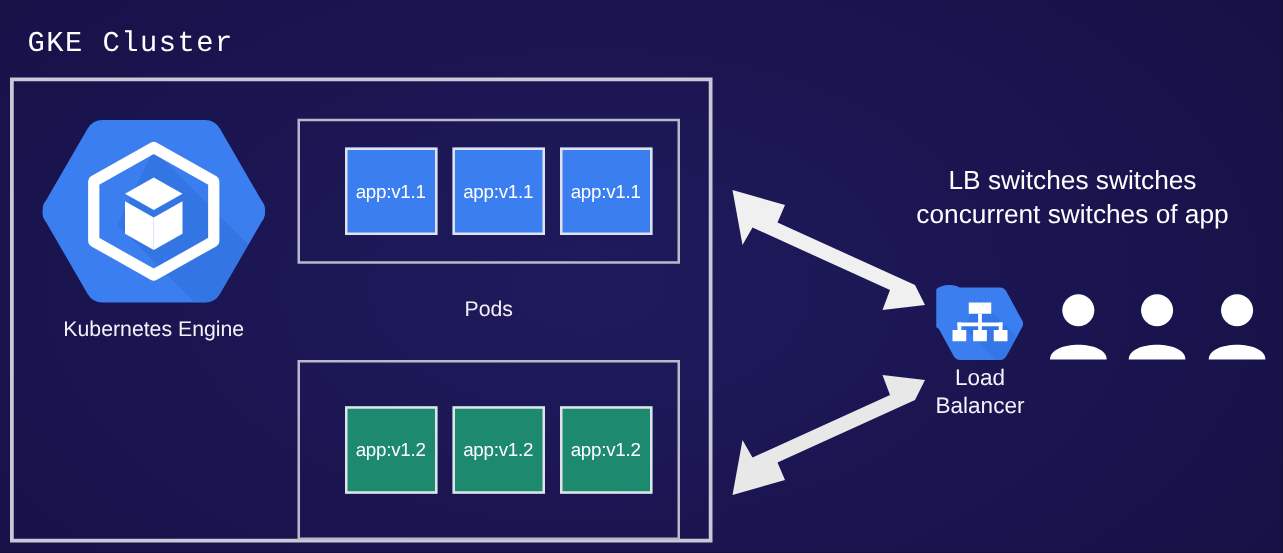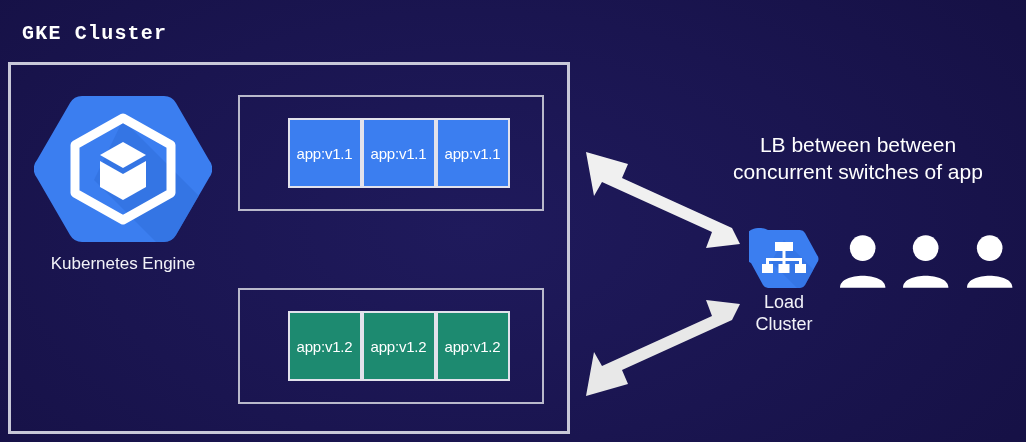--- a/index.html
+++ b/index.html
@@ -16,22 +16,22 @@
     font-family: "Liberation Sans", sans-serif;
     color: #ffffff;
   }
 
   
   .cluster-title {
     position: absolute;
     left: 22px;
     top: 22px;
     font-family: "Liberation Mono", monospace;
-    font-size: 20px;
-    font-weight: bold;
+    font-size: 23px;
+    font-weight: normal;
     letter-spacing: 1.2px;
     color: #ffffff;
     white-space: nowrap;
   }
 
   
   .cluster-box {
     position: absolute;
     left: 8px;
     top: 62px;
@@ -64,24 +64,25 @@
   }
 
   
   .pod-group {
     position: absolute;
     border: 2px solid #b9b9cb;
     box-sizing: border-box;
     display: flex;
     align-items: center;
     justify-content: center;
+    gap: 12px;
     padding-left: 15px;
   }
   .pod-group-top    { left: 238px; top: 95px;  width: 306px; height: 116px; }
-  .pod-group-bottom { left: 238px; top: 288px; width: 306px; height: 116px; }
+  .pod-group-bottom { left: 238px; top: 288px; width: 306px; height: 144px; }
 
   .pod {
     width: 74px;
     height: 70px;
     border: 2px solid #e2e2ec;
     box-sizing: border-box;
     display: flex;
     align-items: center;
     justify-content: center;
     font-size: 15px;
@@ -190,20 +191,21 @@
     </div>
     <div class="gke-label">Kubernetes Engine</div>
   </div>
 
   <div class="pod-group pod-group-top">
     <div class="pod v11">app:v1.1</div>
     <div class="pod v11">app:v1.1</div>
     <div class="pod v11">app:v1.1</div>
   </div>
 
+  <div class="pods-caption">Pods</div>
 
   <div class="pod-group pod-group-bottom">
     <div class="pod v12">app:v1.2</div>
     <div class="pod v12">app:v1.2</div>
     <div class="pod v12">app:v1.2</div>
   </div>
 
   <div class="arrows">
     <svg viewBox="0 0 200 260" xmlns="http://www.w3.org/2000/svg">
 
@@ -211,21 +213,21 @@
         <polygon fill="#f0f0f0" points="160,104 152,88 42,38 48,24 6,12 14,56 22,42 132,92 126,108"></polygon>
       </g>
 
       <g>
         <polygon fill="#e8e8e8" points="160,164 152,180 42,230 48,244 6,256 14,212 22,226 132,176 126,160"></polygon>
       </g>
     </svg>
   </div>
 
   <div class="lb-caption">
-    <div>LB between between</div>
+    <div>LB switches switches</div>
     <div>concurrent switches of app</div>
   </div>
 
   <div class="lb-block">
     <div class="lb-hex">
       <svg viewBox="0 0 70 62" xmlns="http://www.w3.org/2000/svg">
         <defs>
           <clipPath id="lbclip">
             <path d="M19 2 L51 2 A6 6 0 0 1 56 5 L68 27 A6 6 0 0 1 68 35 L56 57 A6 6 0 0 1 51 60 L19 60 A6 6 0 0 1 14 57 L2 35 A6 6 0 0 1 2 27 L14 5 A6 6 0 0 1 19 2 Z"></path>
           </clipPath>
@@ -241,21 +243,21 @@
         <rect x="17" y="30" width="3" height="6" fill="#ffffff"></rect>
         <rect x="33.5" y="30" width="3" height="6" fill="#ffffff"></rect>
         <rect x="50" y="30" width="3" height="6" fill="#ffffff"></rect>
         <rect x="13" y="36" width="11" height="9" fill="#ffffff"></rect>
         <rect x="29.5" y="36" width="11" height="9" fill="#ffffff"></rect>
         <rect x="46" y="36" width="11" height="9" fill="#ffffff"></rect>
       </svg>
     </div>
     <div class="lb-label">
       <div>Load</div>
-      <div>Cluster</div>
+      <div>Balancer</div>
     </div>
   </div>
 
   <div class="users">
     <div class="user">
       <svg viewBox="0 0 50 54" xmlns="http://www.w3.org/2000/svg">
         <circle cx="25" cy="14" r="13" fill="#ffffff"></circle>
         <path d="M2 54 C2 38 48 38 48 54 Z" fill="#ffffff"></path>
       </svg>
     </div>

